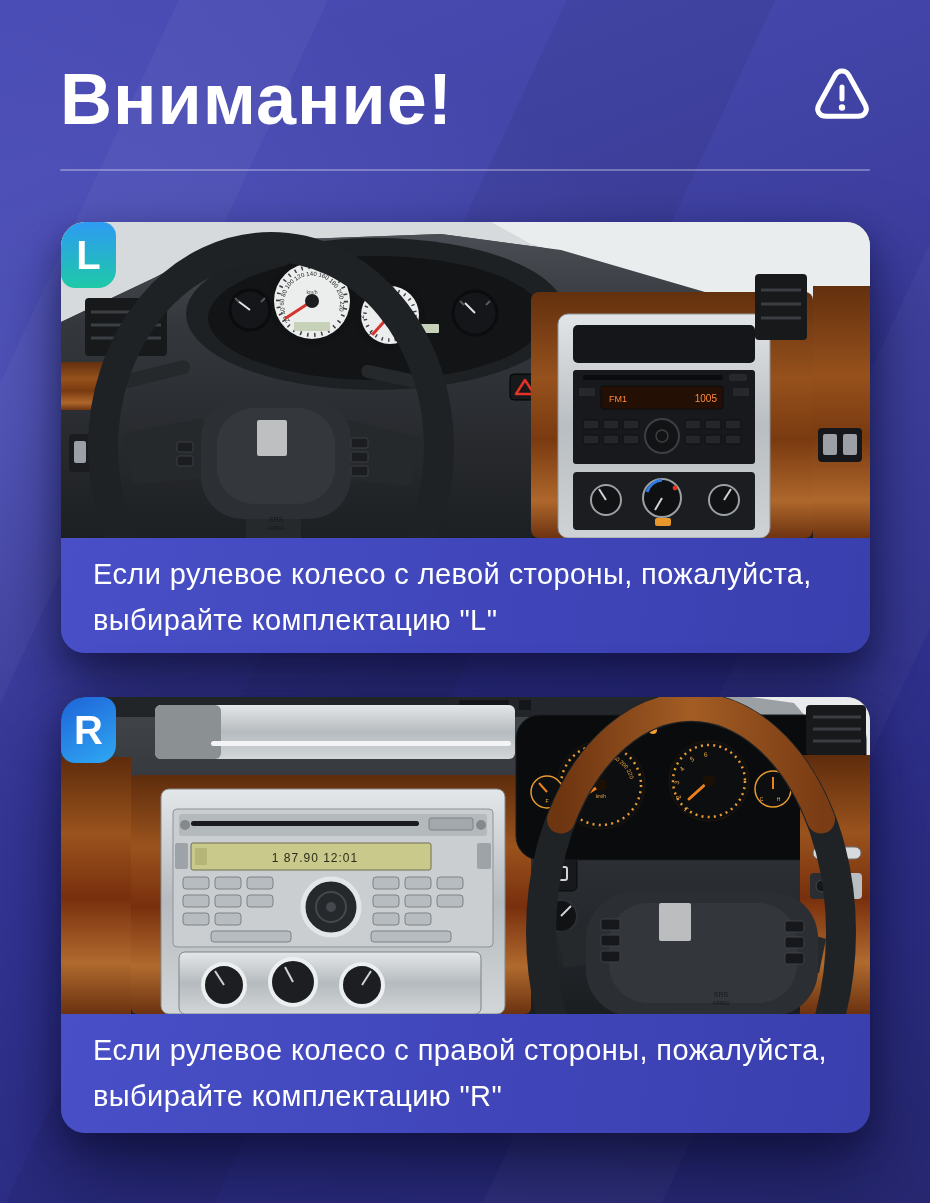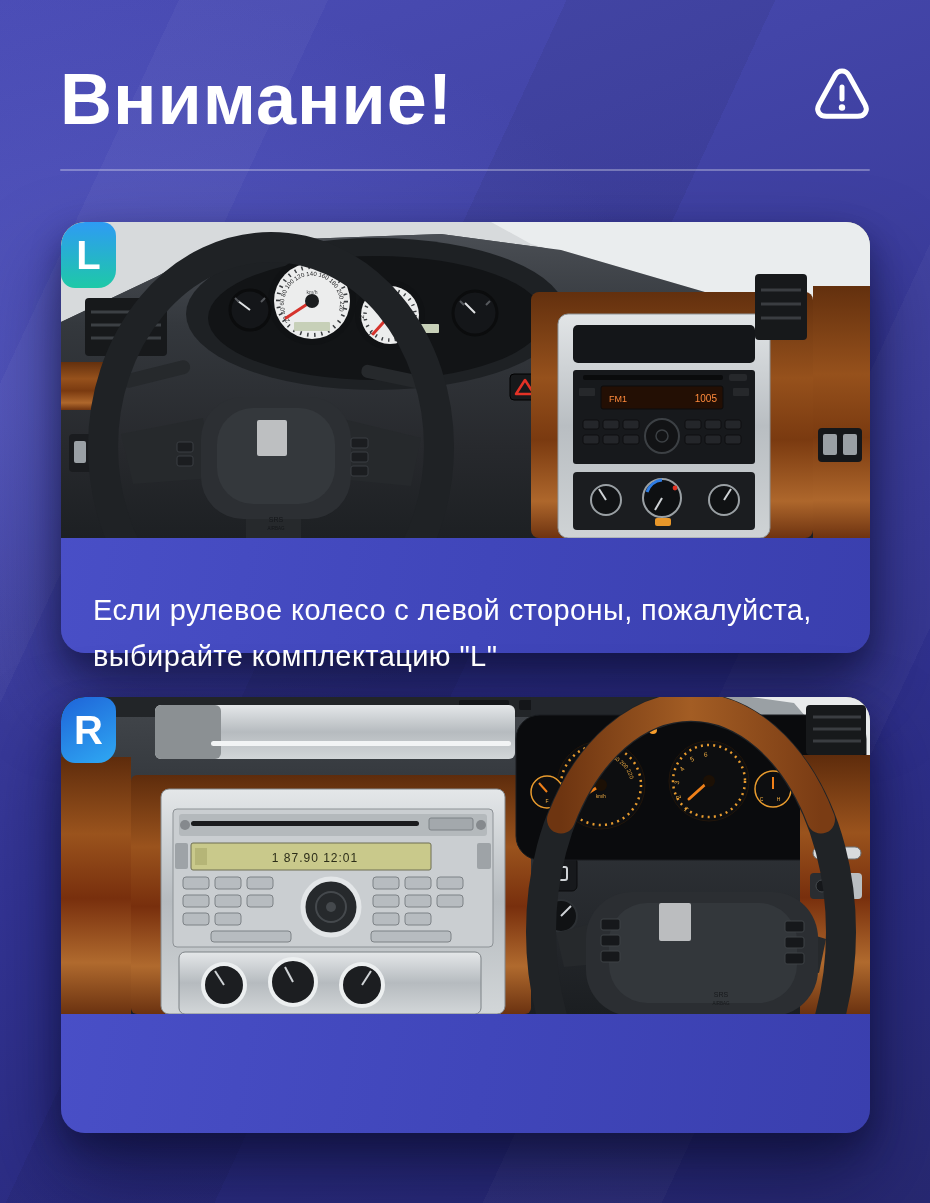--- a/index.html
+++ b/index.html
@@ -23,21 +23,21 @@
   .card-1{top:222px;height:431px;}
   .card-2{top:697px;height:436px;}
   .photo{position:relative;width:809px;border-radius:24px 24px 0 0;overflow:hidden;background:#2c2f33;}
   .photo-1{height:316px;}
   .photo-2{height:317px;}
   .photo svg{display:block;}
   .badge{position:absolute;top:0;left:0;width:55px;height:66px;border-radius:24px 14px 18px 14px;
     display:flex;align-items:center;justify-content:center;color:#fff;font-size:40px;font-weight:700;z-index:3;}
   .badge-l{background:linear-gradient(180deg,#2e9bf4 0%,#1ec9a7 100%);}
   .badge-r{background:linear-gradient(150deg,#1e63d8 0%,#2fa9f3 100%);}
-  .caption{padding:20px 26px 0 32px;color:#fff;margin-top:36px;}
+  .caption{padding:20px 26px 0 32px;color:#fff;}
   .caption .l1{font-size:29px;letter-spacing:.4px;text-align:justify;text-align-last:justify;white-space:nowrap;}
   .caption .l1::after{content:"";display:inline-block;width:100%;}
   .caption .l2{font-size:29px;letter-spacing:.4px;margin-top:13px;text-align:left;}
   text{font-family:"Liberation Sans","DejaVu Sans",sans-serif;}
 </style>
 </head>
 <body>
 
 <div class="bg-streaks"></div>
 
@@ -414,13 +414,17 @@
             <rect x="724" y="256" width="19" height="11" rx="2"></rect>
         </g>
         <text x="660" y="300" font-size="7" fill="#17191c" text-anchor="middle">SRS</text>
         <text x="660" y="308" font-size="4.5" fill="#17191c" text-anchor="middle">AIRBAG</text>
       </g>
     </svg>
     <div class="badge badge-r">
         <span>R</span>
       </div>
   </div>
+  <div class="caption">
+    <div class="l1">Если рулевое колесо с правой стороны, пожалуйста,</div>
+    <div class="l2">выбирайте комплектацию "R"</div>
+  </div>
 </div>
 
 </body></html>

